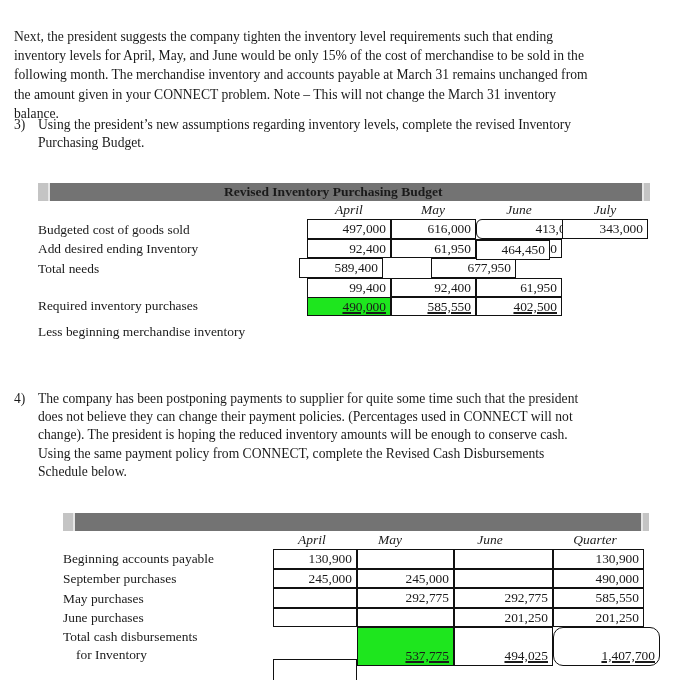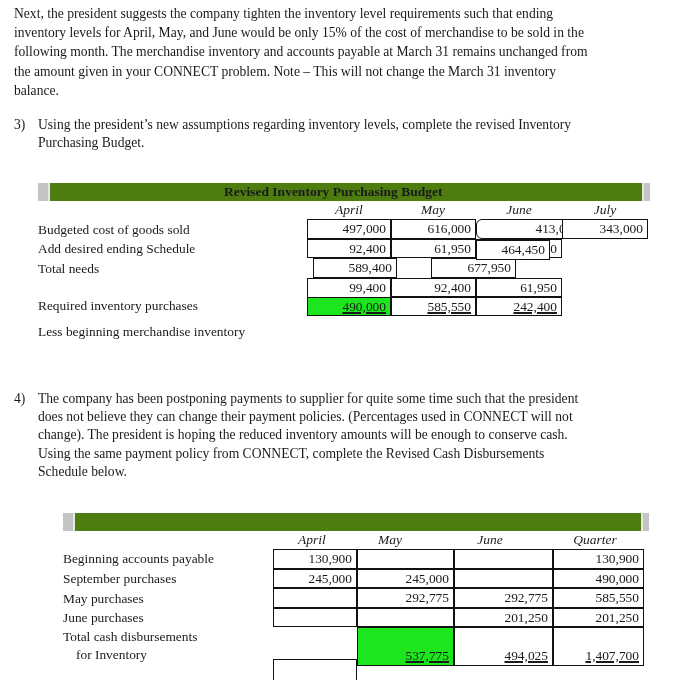--- a/index.html
+++ b/index.html
@@ -5,30 +5,31 @@
     html, body { margin: 0; padding: 0; background: #ffffff; }
     body {
       width: 700px; height: 680px; position: relative; overflow: hidden;
       font-family: "Liberation Serif", "DejaVu Serif", serif;
       color: #1a1a1a;
     }
     .para {
       position: absolute; left: 14px; width: 660px;
       font-size: 13.6px; line-height: 19.2px;
       white-space: pre-line;
+      margin-top: 23px;
     }
     .q {
       position: absolute; left: 14px; width: 660px;
       font-size: 13.6px; line-height: 18.2px;
     }
     .q .num { position: absolute; left: 0; top: 0; }
     .q .body { margin-left: 24px; white-space: pre-line; display: block; }
 
     .tbl-title-bar {
-      position: absolute; height: 18px; background: #4d7c0f;
+      position: absolute; height: 18px; background: #737373;
       font-weight: bold; font-size: 13.5px; line-height: 18px;
     }
     .tbl-title-bar .lead {
       position: absolute; left: 0; top: 0; width: 10px; height: 18px;
       background: #c4c4c4; border-right: 2px solid #e6e6e6;
     }
     .tbl-title-bar .tail {
       position: absolute; right: 0; top: 0; width: 6px; height: 18px;
       border-left: 2px solid #e6e6e6; background: #c4c4c4;
     }
@@ -72,45 +73,45 @@
     <div class="tail"></div>
     <span class="txt" style="left:186px;">Revised Inventory Purchasing Budget</span>
   </div>
 
   <div class="col-head" style="left:308px; top:202px; width:82px;">April</div>
   <div class="col-head" style="left:390px; top:202px; width:86px;">May</div>
   <div class="col-head" style="left:476px; top:202px; width:86px;">June</div>
   <div class="col-head" style="left:562px; top:202px; width:86px;">July</div>
 
   <div class="row-label" style="left:38px; top:221px;">Budgeted cost of goods sold</div>
-  <div class="row-label" style="left:38px; top:240px;">Add desired ending Schedule</div>
+  <div class="row-label" style="left:38px; top:240px;">Add desired ending Inventory</div>
   <div class="row-label" style="left:38px; top:260px;">Total needs</div>
   <div class="row-label" style="left:38px; top:279px;margin-top:44px;">Less beginning merchandise inventory</div>
   <div class="row-label" style="left:38px; top:297px;">Required inventory purchases</div>
 
   <div class="cell" style="left:307px; top:219px; width:84px; height:20px;">497,000</div>
   <div class="cell" style="left:391px; top:219px; width:85px; height:20px;">616,000</div>
   <div class="cell" style="left:476px; top:219px; width:108px; height:20px;border-radius:6px;">413,000</div>
   <div class="cell" style="left:562px; top:219px; width:86px; height:20px;">343,000</div>
 
   <div class="cell" style="left:307px; top:239px; width:84px; height:19px;">92,400</div>
   <div class="cell" style="left:391px; top:239px; width:85px; height:19px;">61,950</div>
   <div class="cell" style="left:476px; top:239px; width:86px; height:19px;">29,460</div>
 
-  <div class="cell" style="left:313px; top:258px; width:84px; height:20px;">589,400</div>
+  <div class="cell" style="left:299px; top:258px; width:84px; height:20px;">589,400</div>
   <div class="cell" style="left:391px; top:258px; width:85px; height:20px;margin-left:40px;">677,950</div>
   <div class="cell" style="left:476px; top:240px; width:74px; height:20px;">464,450</div>
 
   <div class="cell" style="left:307px; top:278px; width:84px; height:27px;">99,400</div>
   <div class="cell" style="left:391px; top:278px; width:85px; height:19px;">92,400</div>
   <div class="cell" style="left:476px; top:278px; width:86px; height:19px;">61,950</div>
 
   <div class="cell green u" style="left:307px; top:297px; width:84px; height:19px;"><span>490,000</span></div>
   <div class="cell u" style="left:391px; top:297px; width:85px; height:19px;"><span>585,550</span></div>
-  <div class="cell u" style="left:476px; top:297px; width:86px; height:19px;"><span>242,400</span></div>
+  <div class="cell u" style="left:476px; top:297px; width:86px; height:19px;"><span>402,500</span></div>
 </div>
 
 <div class="q" style="top:390px;">
   <span class="num">4)</span>
   <span class="body">The company has been postponing payments to supplier for quite some time such that the president
 does not believe they can change their payment policies.  (Percentages used in CONNECT will not
 change).  The president is hoping the reduced inventory amounts will be enough to conserve cash.
 Using the same payment policy from CONNECT, complete the Revised Cash Disbursements
 Schedule below.</span>
 </div>
@@ -155,16 +156,16 @@
 
   <div class="cell tall u" style="left:273px; top:659px; width:84px; height:51px;">
       <span>375,900</span>
     </div>
   <div class="cell tall green u" style="left:357px; top:627px; width:97px; height:39px;">
       <span>537,775</span>
     </div>
   <div class="cell tall u" style="left:454px; top:627px; width:99px; height:39px;padding-left:16px;">
       <span>494,025</span>
     </div>
-  <div class="cell tall u" style="left:553px; top:627px; width:91px; height:39px;">
+  <div class="cell tall u" style="left:553px; top:627px; width:107px; height:39px;border-radius:10px;">
       <span>1,407,700</span>
     </div>
 </div>
 
 </body></html>

